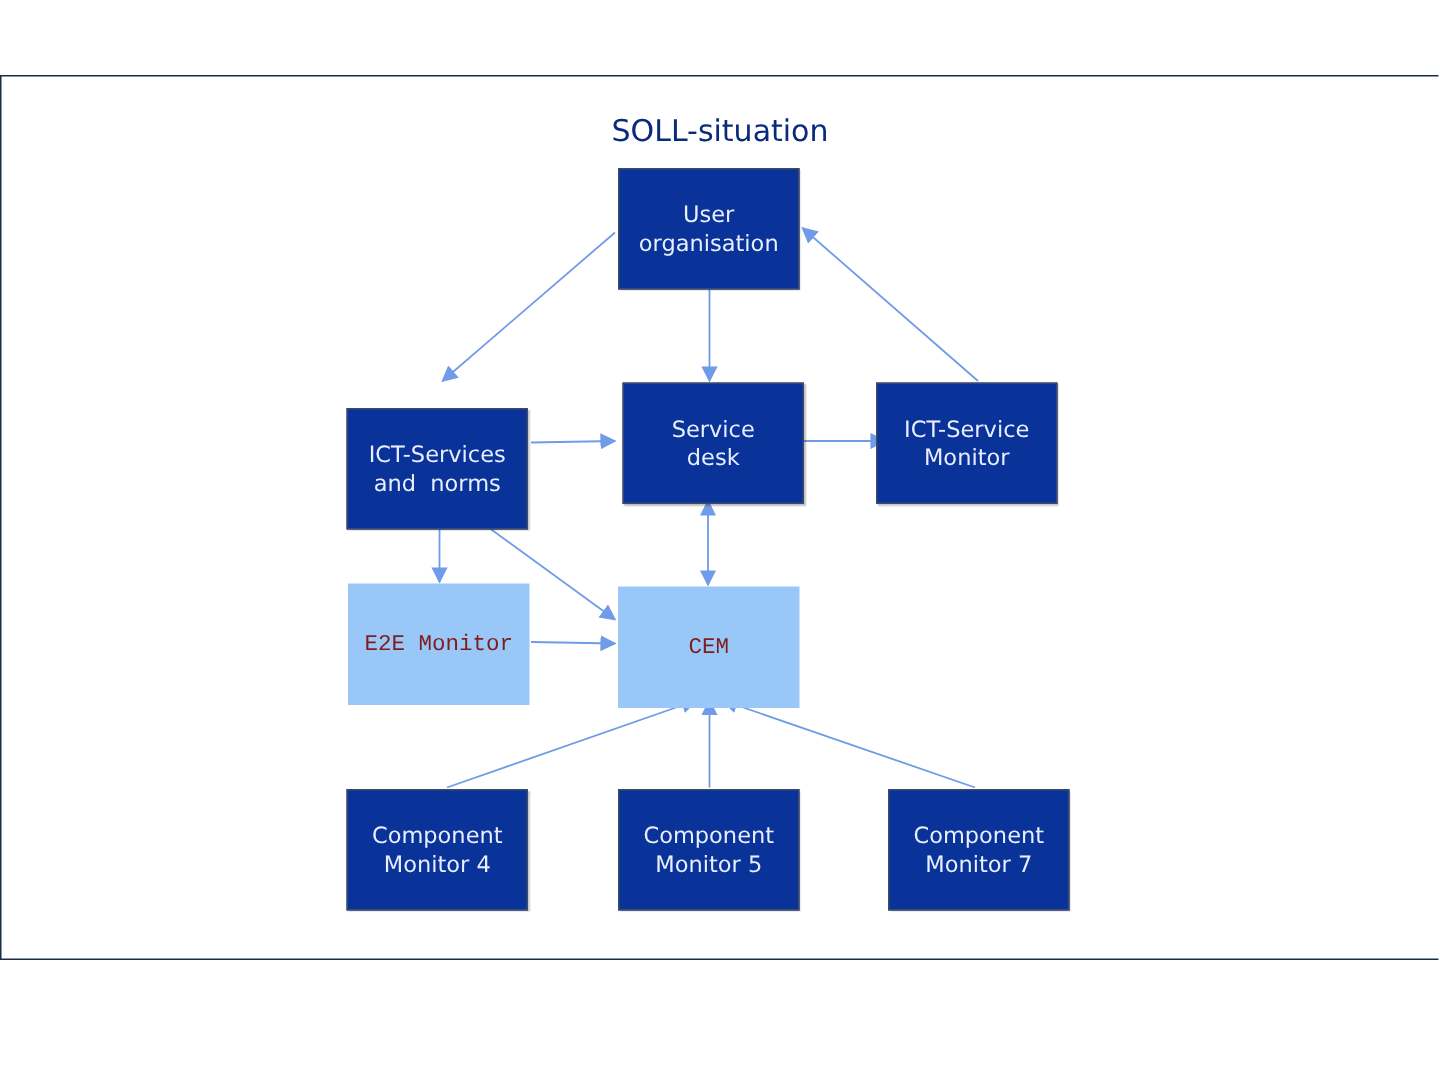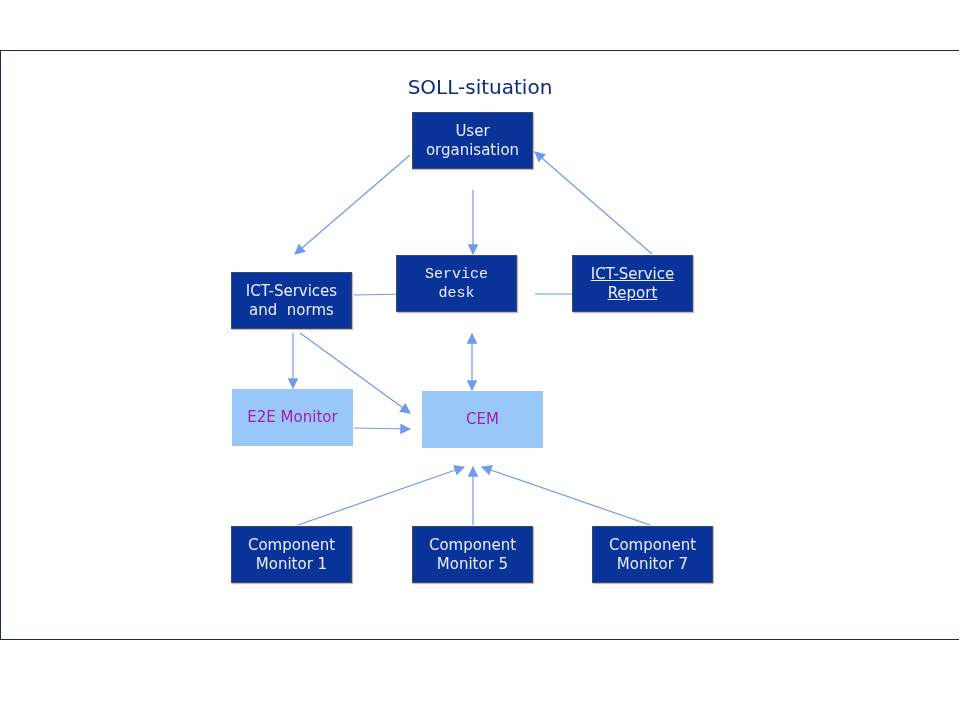--- a/index.html
+++ b/index.html
@@ -1,21 +1,21 @@
 <!DOCTYPE html>
 <html><head>
 <meta charset="utf-8">
 <style>
   html,body{margin:0;padding:0;background:#ffffff;}
   body{width:960px;height:720px;position:relative;overflow:hidden;font-family:"DejaVu Sans","Liberation Sans",sans-serif;}
   .frame{position:absolute;left:0;top:50px;width:958px;height:588px;border:1px solid #1b2a47;border-right:none;}
   .title{position:absolute;left:0;width:960px;top:75px;text-align:center;font-size:20px;color:#0a2a7a;}
-  .box{position:absolute;width:121px;height:57px;display:flex;align-items:center;justify-content:center;text-align:center;font-size:15px;line-height:19px;color:#e8eeff;box-sizing:border-box;}
+  .box{position:absolute;width:121px;height:81px;display:flex;align-items:center;justify-content:center;text-align:center;font-size:15px;line-height:19px;color:#e8eeff;box-sizing:border-box;}
   .dark{background:#0a3399;border:1px solid #3a4a6a;box-shadow:1px 1px 1px rgba(0,0,0,0.25);}
-  .light{background:#99c8f8;color:#a21caf;}
+  .light{background:#99c8f8;color:#7f1d1d;font-family:Liberation Mono, monospace;}
   svg{position:absolute;left:0;top:0;}
 </style>
 </head>
 <body>
 
 <div class="frame"></div>
 <div class="title">SOLL-situation</div>
 
 <svg width="960" height="720">
   <defs>
@@ -44,46 +44,46 @@
     </div>
 </div>
 
 <div class="box dark" style="left:231px;top:272px;">
   <div>
       <div>ICT-Services</div>
       <div style="white-space:pre">and  norms</div>
     </div>
 </div>
 
-<div class="box dark" style="left:396px;top:255px;font-family:Liberation Mono, monospace;">
+<div class="box dark" style="left:415px;top:255px;">
   <div>
       <div>Service</div>
       <div>desk</div>
     </div>
 </div>
 
-<div class="box dark" style="left:572px;top:255px;text-decoration:underline;">
+<div class="box dark" style="left:584px;top:255px;">
   <div>
       <div>ICT-Service</div>
-      <div>Report</div>
+      <div>Monitor</div>
     </div>
 </div>
 
 <div class="box light" style="left:232px;top:389px;">
   <div>E2E Monitor</div>
 </div>
 
-<div class="box light" style="left:422px;top:391px;text-align:center;">
+<div class="box light" style="left:412px;top:391px;text-align:center;">
   <div>CEM</div>
 </div>
 
 <div class="box dark" style="left:231px;top:526px;">
   <div>
       <div>Component</div>
-      <div>Monitor 1</div>
+      <div>Monitor 4</div>
     </div>
 </div>
 
 <div class="box dark" style="left:412px;top:526px;">
   <div>
       <div>Component</div>
       <div>Monitor 5</div>
     </div>
 </div>
 

